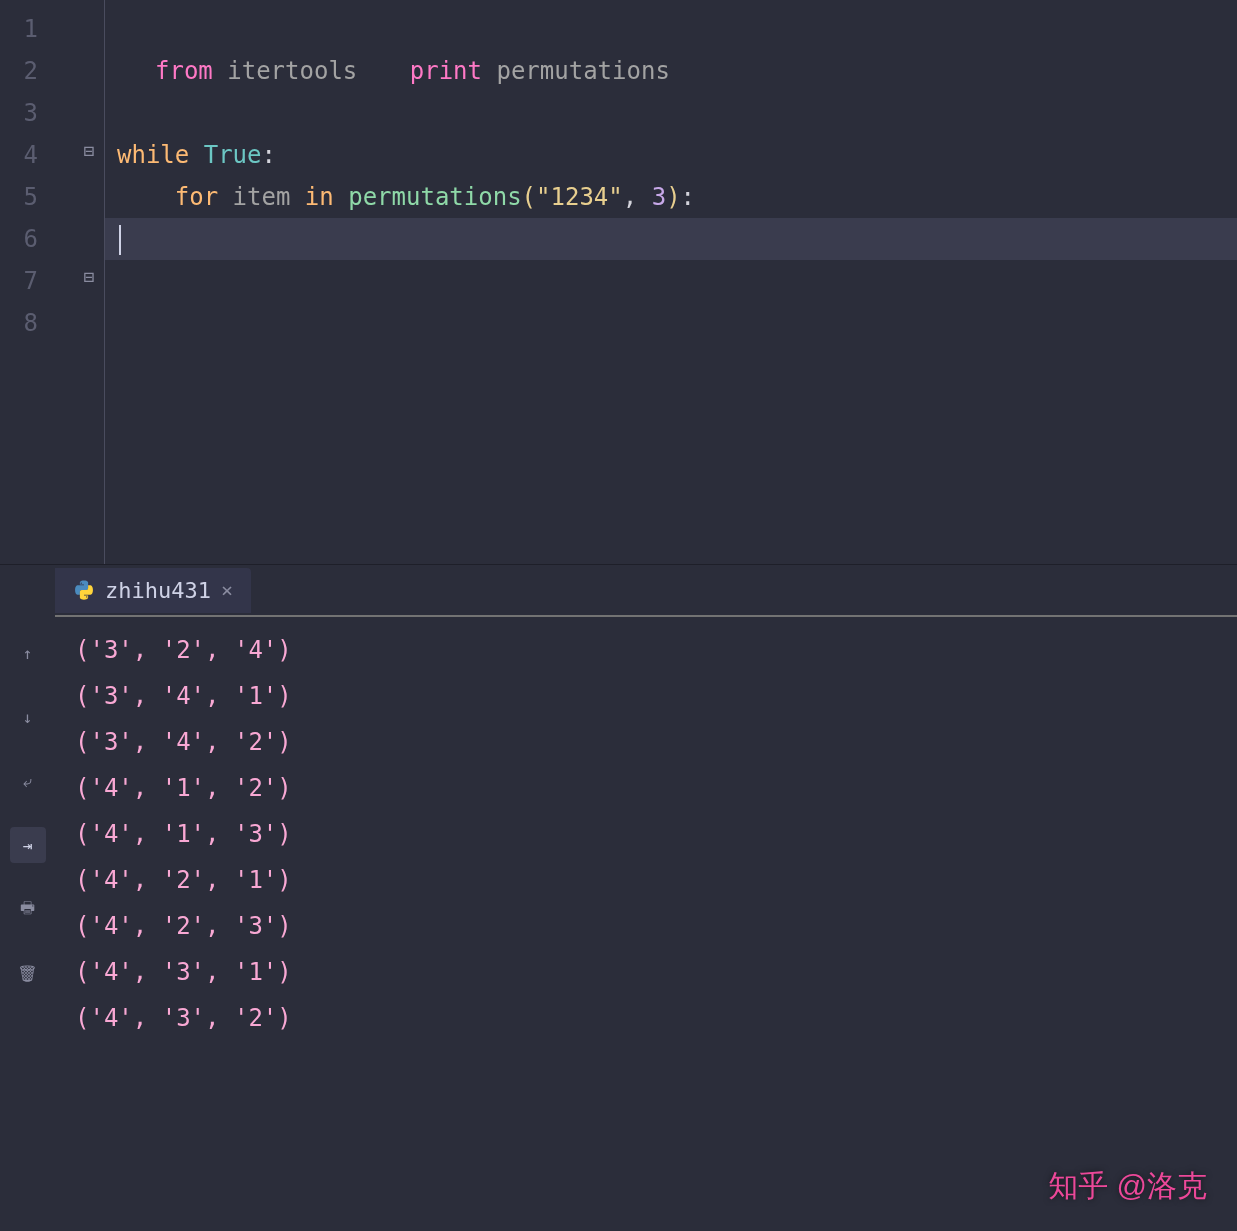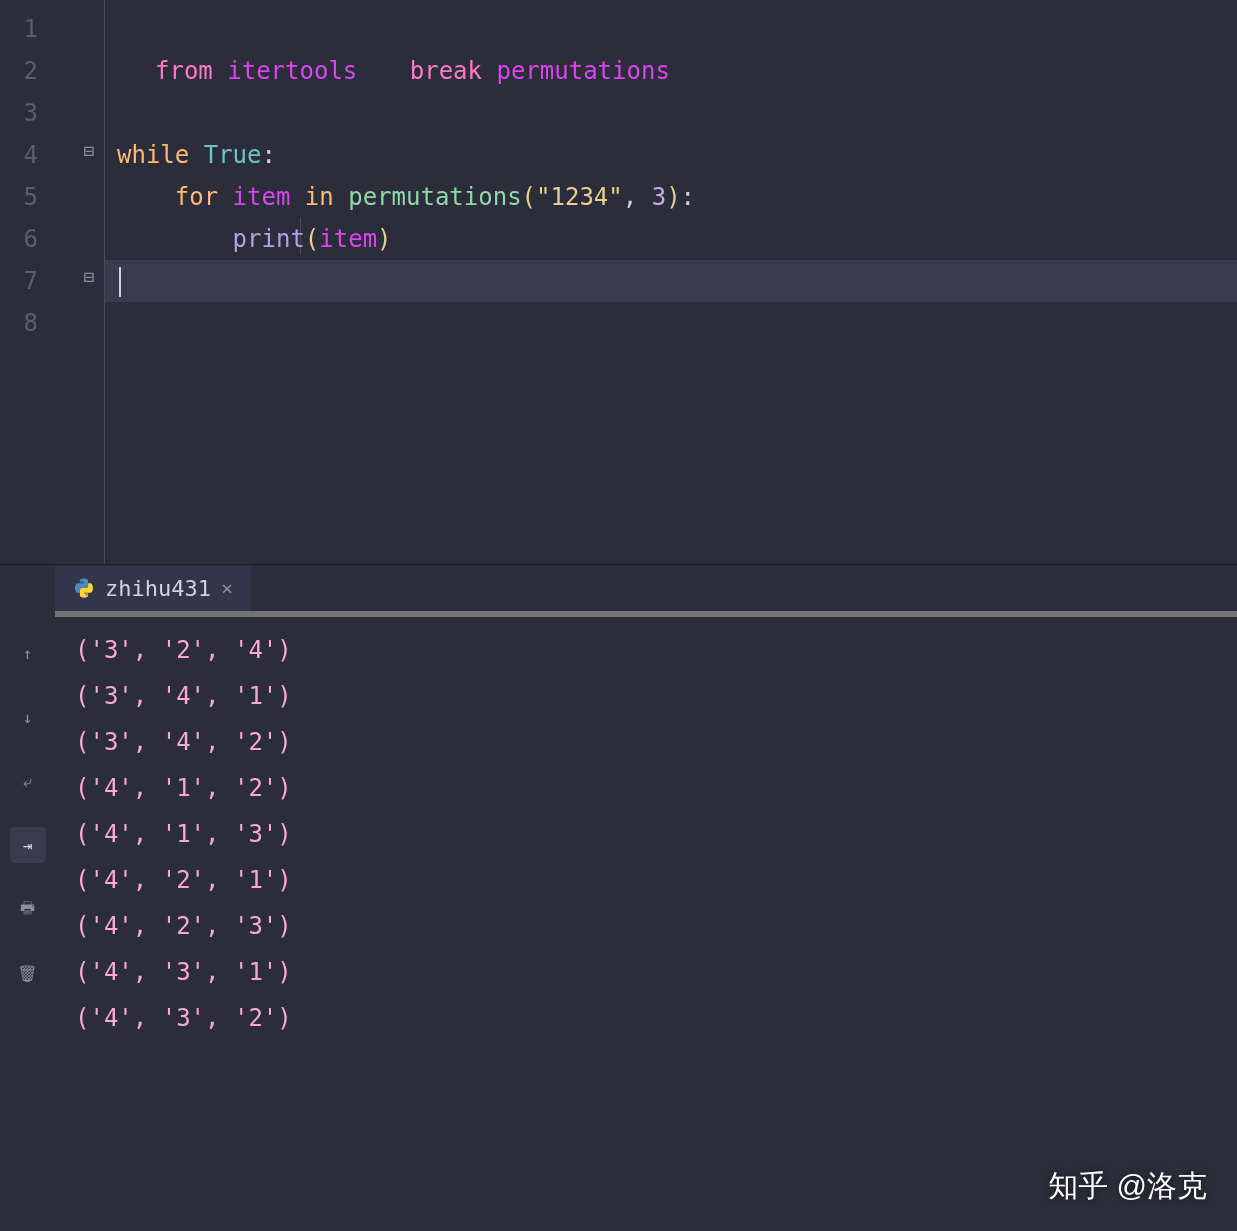--- a/index.html
+++ b/index.html
@@ -71,21 +71,21 @@
     position: absolute;
     left: 195px;
     top: 218px;
     width: 1px;
     height: 36px;
     background: #4a4c5e;
   }
   .kw-import { color: #ff79c6; margin-left: 38px; }
   .kw-ctrl   { color: #fdba74; }
   .kw-true   { color: #6cc7c4; margin-top: 42px; }
-  .ident     { color: #d946ef; margin-top: 38px; }
+  .ident     { color: #a3a3a3; margin-top: 38px; }
   .func      { color: #b4a0e8; }
   .callfn    { color: #8fd9a8; }
   .paren     { color: #e8cf8f; }
   .str       { color: #e8cf8f; }
   .num       { color: #c7a8e8; }
   .comma     { color: #d4d4dc; }
   .colon     { color: #d4d4dc; }
 
   .bottom-pane {
     display: flex;
@@ -115,21 +115,21 @@
   .console-wrap {
     flex: 1;
     display: flex;
     flex-direction: column;
   }
   .tabs {
     height: 52px;
     display: flex;
     align-items: center;
     background: #2b2d3a;
-    border-bottom: 6px solid #737373;
+    border-bottom: 2px solid #737373;
     padding-left: 0;
   }
   .tab {
     display: flex;
     align-items: center;
     gap: 10px;
     padding: 10px 18px;
     background: #33354a;
     color: #cfd2e6;
     font-size: 22px;
@@ -147,21 +147,21 @@
     line-height: 46px;
     color: #f9a8d4;
     white-space: pre;
     font-family: 'Menlo','Consolas',monospace;
   }
   .watermark {
     position: absolute;
     right: 30px;
     bottom: 24px;
     font-size: 30px;
-    color: #ffffff;
+    color: #ec4899;
     font-family: sans-serif;
     text-shadow: 0 0 6px rgba(0,0,0,0.6);
     pointer-events: none;
   }
 </style>
 </head>
 <body>
 
 <div class="editor-pane">
   <div class="gutter">
@@ -174,25 +174,24 @@
     <div class="ln">7</div>
     <div class="ln">8</div>
   </div>
   <div class="fold-col">
     <span class="fold-mark" style="top:140px">⊟</span>
     <span class="fold-mark" style="top:266px">⊟</span>
   </div>
   <div class="code-area">
     <div class="indent-guide"></div>
     <div class="code-line"></div>
-    <div class="code-line"><span class="kw-import">from</span> <span class="ident">itertools</span> <span class="kw-import">break</span> <span class="ident">permutations</span></div>
+    <div class="code-line"><span class="kw-import">from</span> <span class="ident">itertools</span> <span class="kw-import">print</span> <span class="ident">permutations</span></div>
     <div class="code-line"></div>
     <div class="code-line"><span class="kw-ctrl">while</span> <span class="kw-true">True</span><span class="colon">:</span></div>
     <div class="code-line">    <span class="kw-ctrl">for</span> <span class="ident">item</span> <span class="kw-ctrl">in</span> <span class="callfn">permutations</span><span class="paren">(</span><span class="str">"1234"</span><span class="comma">,</span> <span class="num">3</span><span class="paren">)</span><span class="colon">:</span></div>
-    <div class="code-line">        <span class="func">print</span><span class="paren">(</span><span class="ident">item</span><span class="paren">)</span></div>
     <div class="code-line hl-line"><span class="cursor"></span></div>
   </div>
 </div>
 
 <div class="bottom-pane">
   <div class="tool-col">
     <div class="tool-btn">↑</div>
     <div class="tool-btn">↓</div>
     <div class="tool-btn">⤶</div>
     <div class="tool-btn active">⇥</div>

